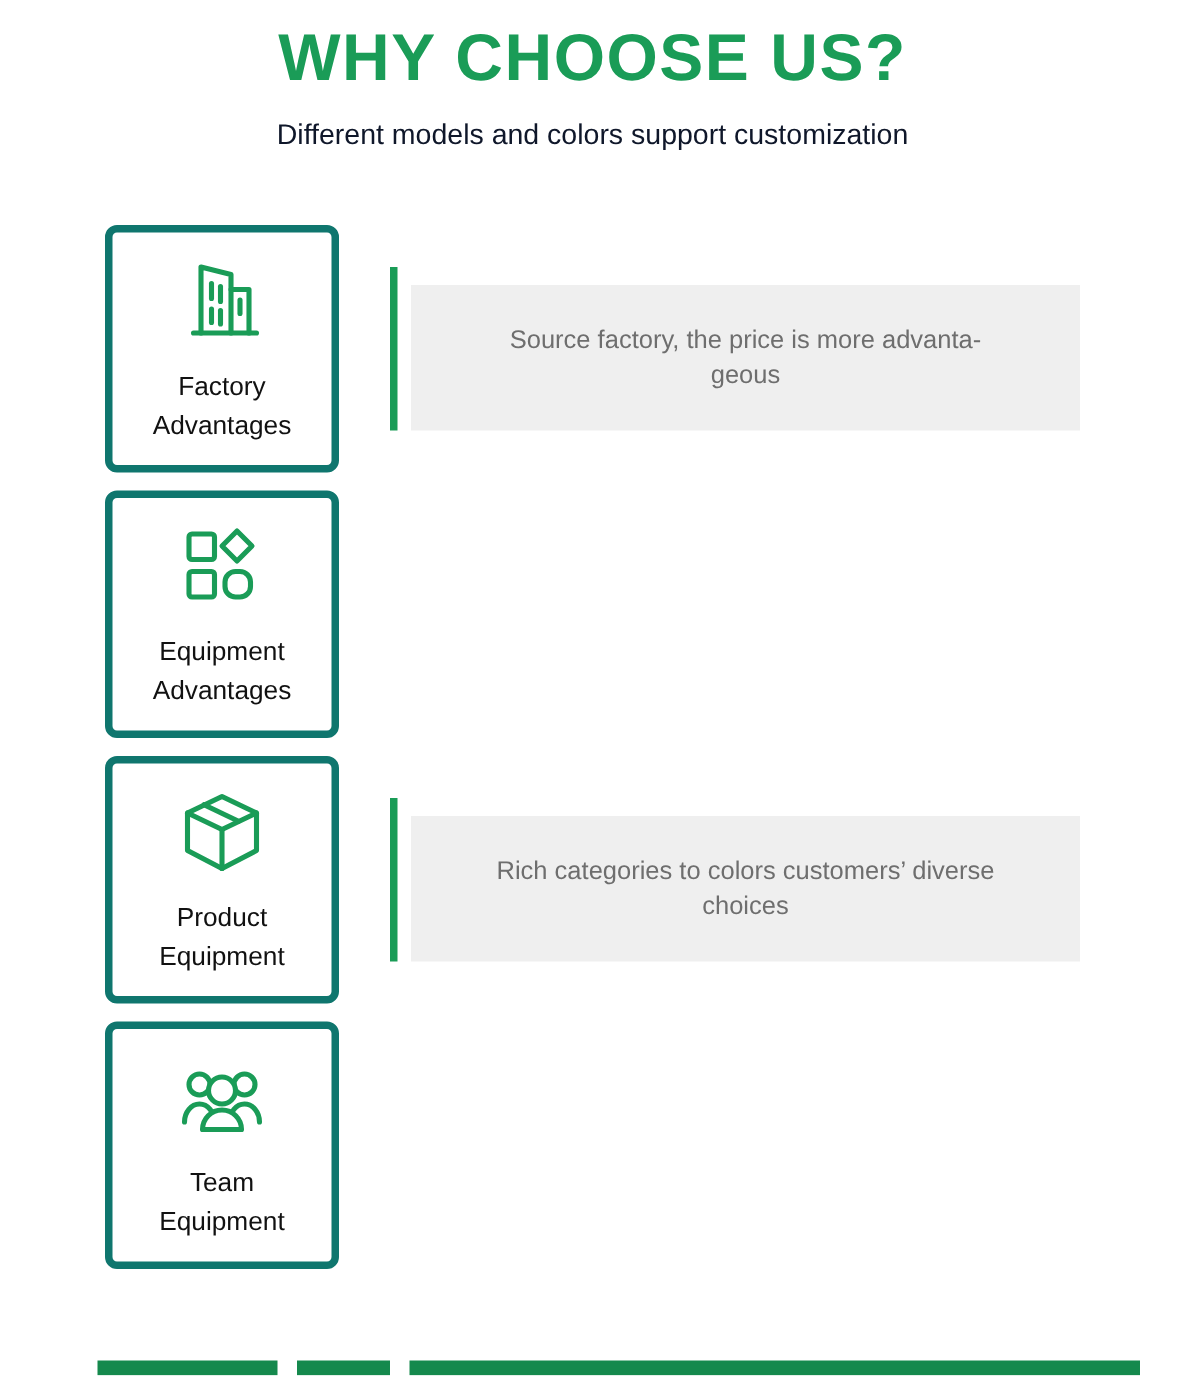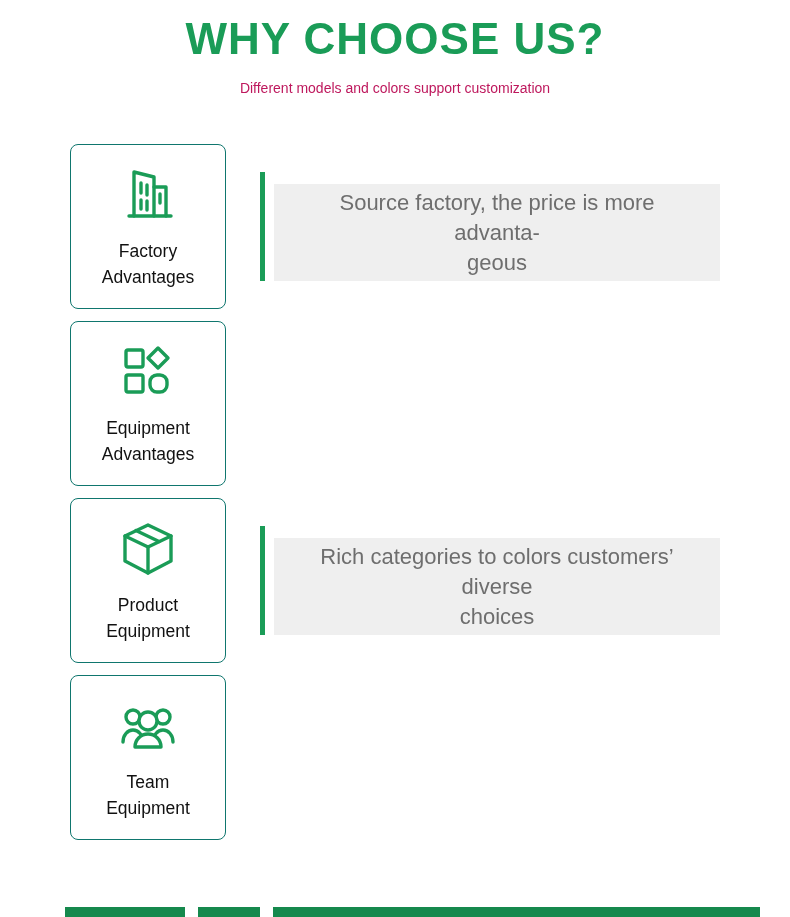--- a/index.html
+++ b/index.html
@@ -23,38 +23,38 @@
   .title {
     margin: 0;
     color: #1a9c57;
     font-size: 44px;
     font-weight: 800;
     letter-spacing: 1px;
     line-height: 1.05;
   }
   .subtitle {
     margin: 18px 0 0 0;
-    color: #be185d;
-    font-size: 14px;
+    color: #0f172a;
+    font-size: 19px;
     font-weight: 400;
   }
   .rows {
     margin: 48px 70px 0 70px;
     display: flex;
     flex-direction: column;
     gap: 12px;
   }
   .row {
     display: flex;
     align-items: center;
   }
   .card {
     width: 156px;
     height: 165px;
-    border: 1px solid #0f766e;
+    border: 5px solid #0f766e;
     border-radius: 8px;
     background: #ffffff;
     display: flex;
     flex-direction: column;
     align-items: center;
     justify-content: center;
     gap: 12px;
     flex: 0 0 auto;
     box-sizing: border-box;
   }
@@ -92,21 +92,21 @@
   }
   .desc {
     flex: 1;
     margin: 12px 0 0 9px;
     background: #efefef;
     min-height: 97px;
     display: flex;
     align-items: center;
     justify-content: center;
     color: #6e6e6e;
-    font-size: 22px;
+    font-size: 17px;
     line-height: 1.35;
     text-align: center;
     white-space: pre-line;
     padding: 0 26px;
     box-sizing: border-box;
   }
   .footer {
     position: absolute;
     left: 65px;
     bottom: 0;

